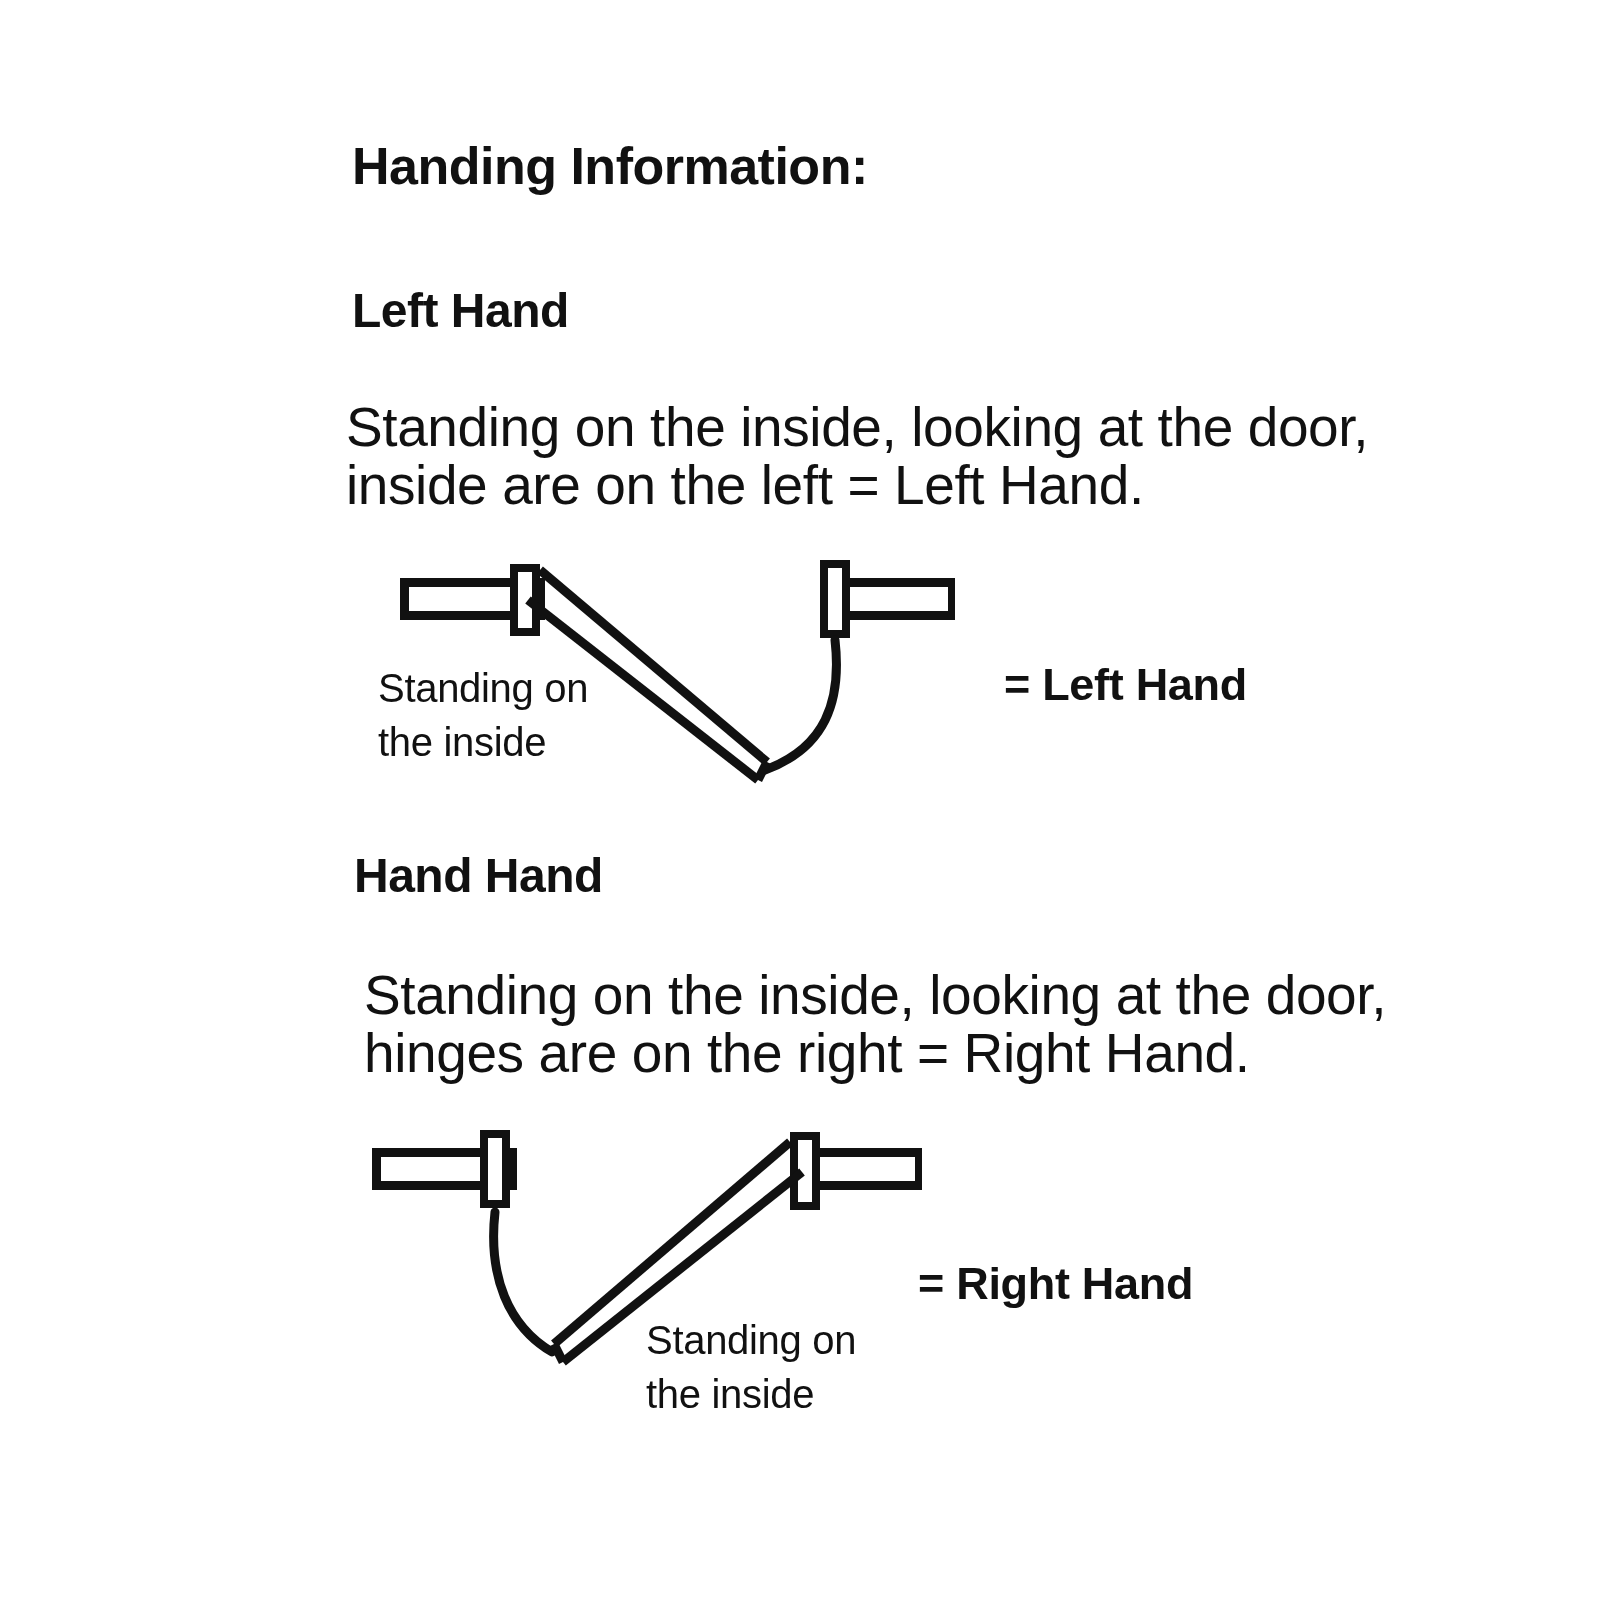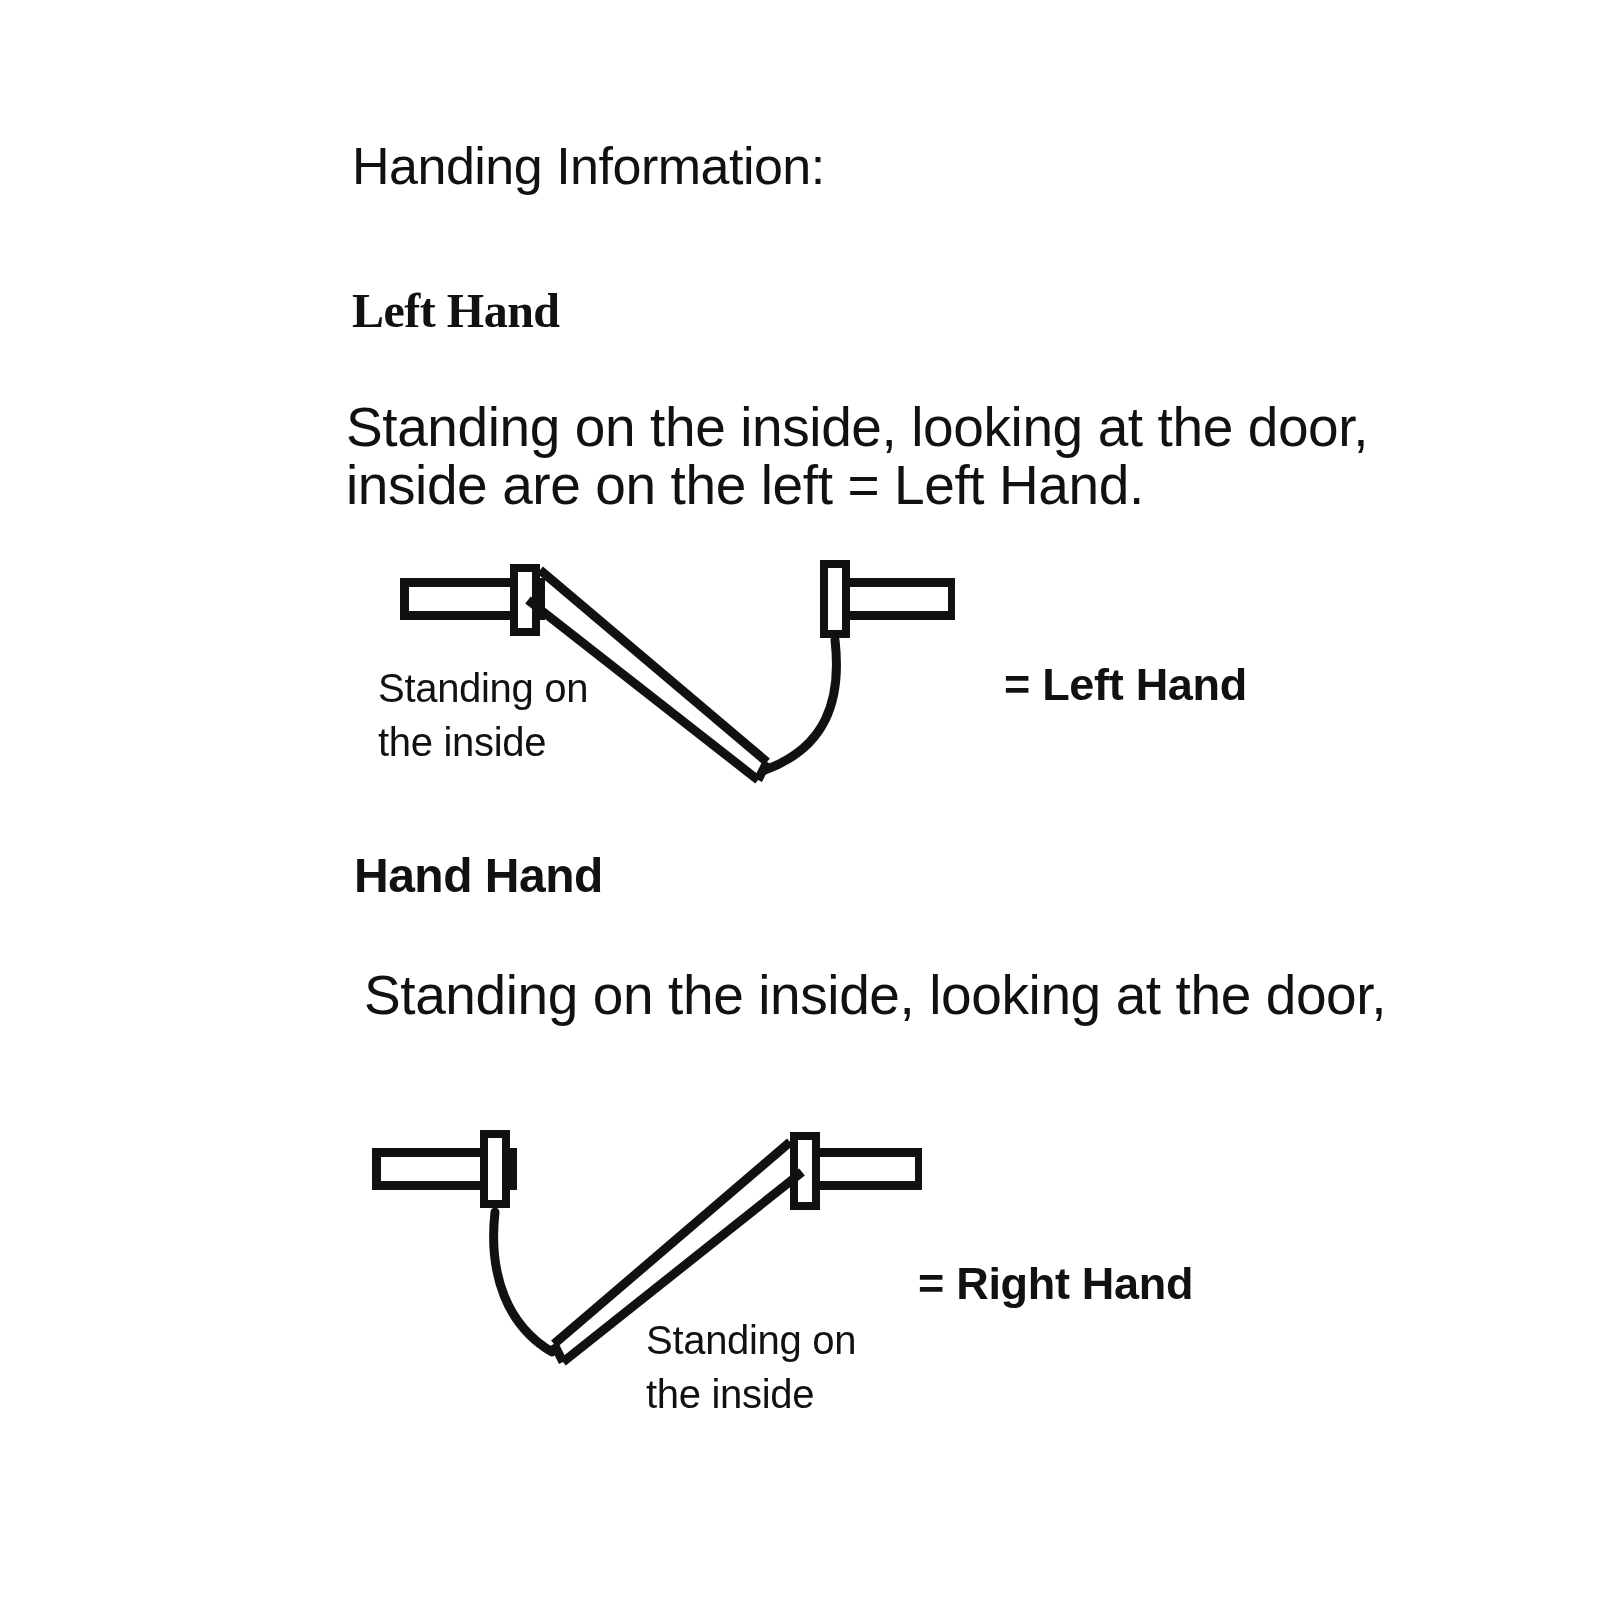--- a/index.html
+++ b/index.html
@@ -23,33 +23,33 @@
     height: 1600px;
     background: #ffffff;
   }
 
   
   .title {
     position: absolute;
     left: 352px;
     top: 136px;
     font-size: 52px;
-    font-weight: normal;
+    font-weight: bold;
     letter-spacing: -0.5px;
     white-space: nowrap;
     text-align: right;
   }
   .section-heading {
     position: absolute;
     font-size: 48px;
     font-weight: bold;
     letter-spacing: -0.5px;
     white-space: nowrap;
   }
-  .heading-left  { left: 352px; top: 283px; font-family: Liberation Serif, serif; }
+  .heading-left  { left: 352px; top: 283px; }
   .heading-right { left: 354px; top: 848px; }
 
   .body-text {
     position: absolute;
     font-size: 55px;
     font-weight: normal;
     line-height: 58px;
     letter-spacing: -0.4px;
     white-space: nowrap;
   }
@@ -151,20 +151,21 @@
     <div>Standing on</div>
     <div>the inside</div>
   </div>
 
   <div class="result-label result-top">= Left Hand</div>
 
   <div class="section-heading heading-right">Hand Hand</div>
 
   <div class="body-text body-right">
     <div>Standing on the inside, looking at the door,</div>
+    <div>hinges are on the right = Right Hand.</div>
   </div>
 
   <div class="diagram diagram-bottom">
     <svg width="680" height="300" viewBox="0 0 680 300" aria-hidden="true">
 
       <g>
         <rect class="ink" x="42" y="48" width="145" height="42"></rect>
         <rect fill="#ffffff" x="51" y="57" width="127" height="24"></rect>
       </g>
 

